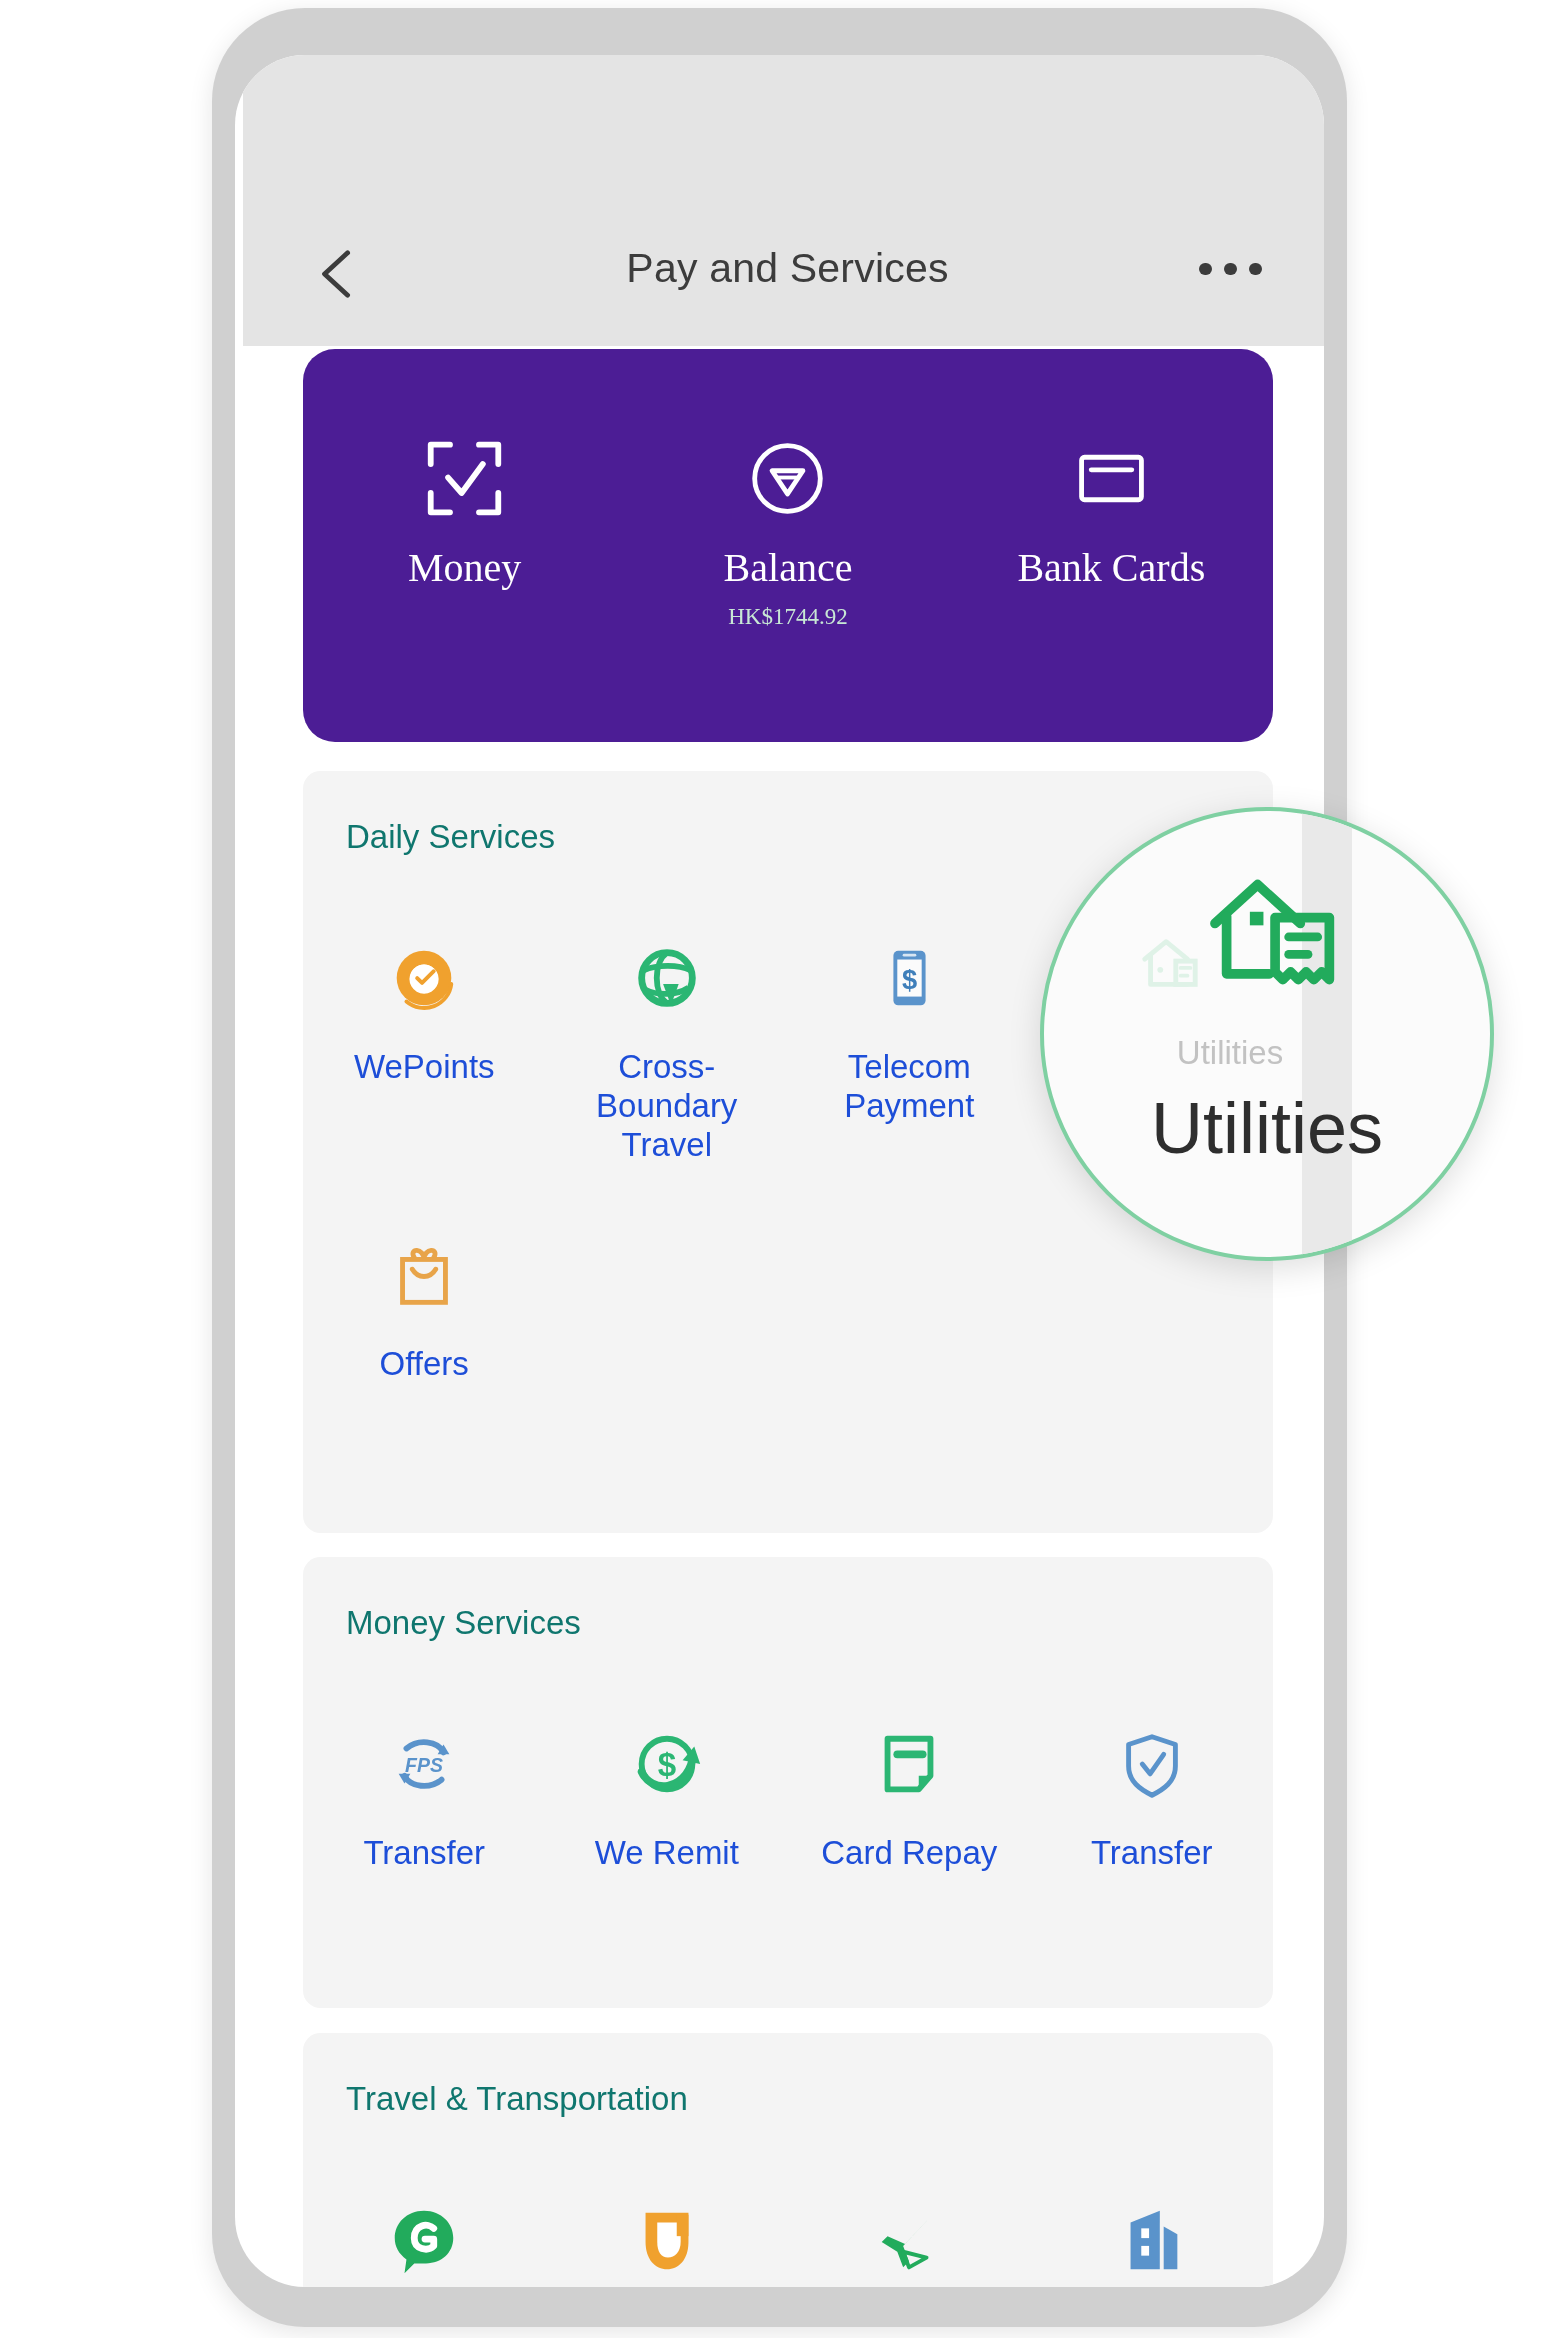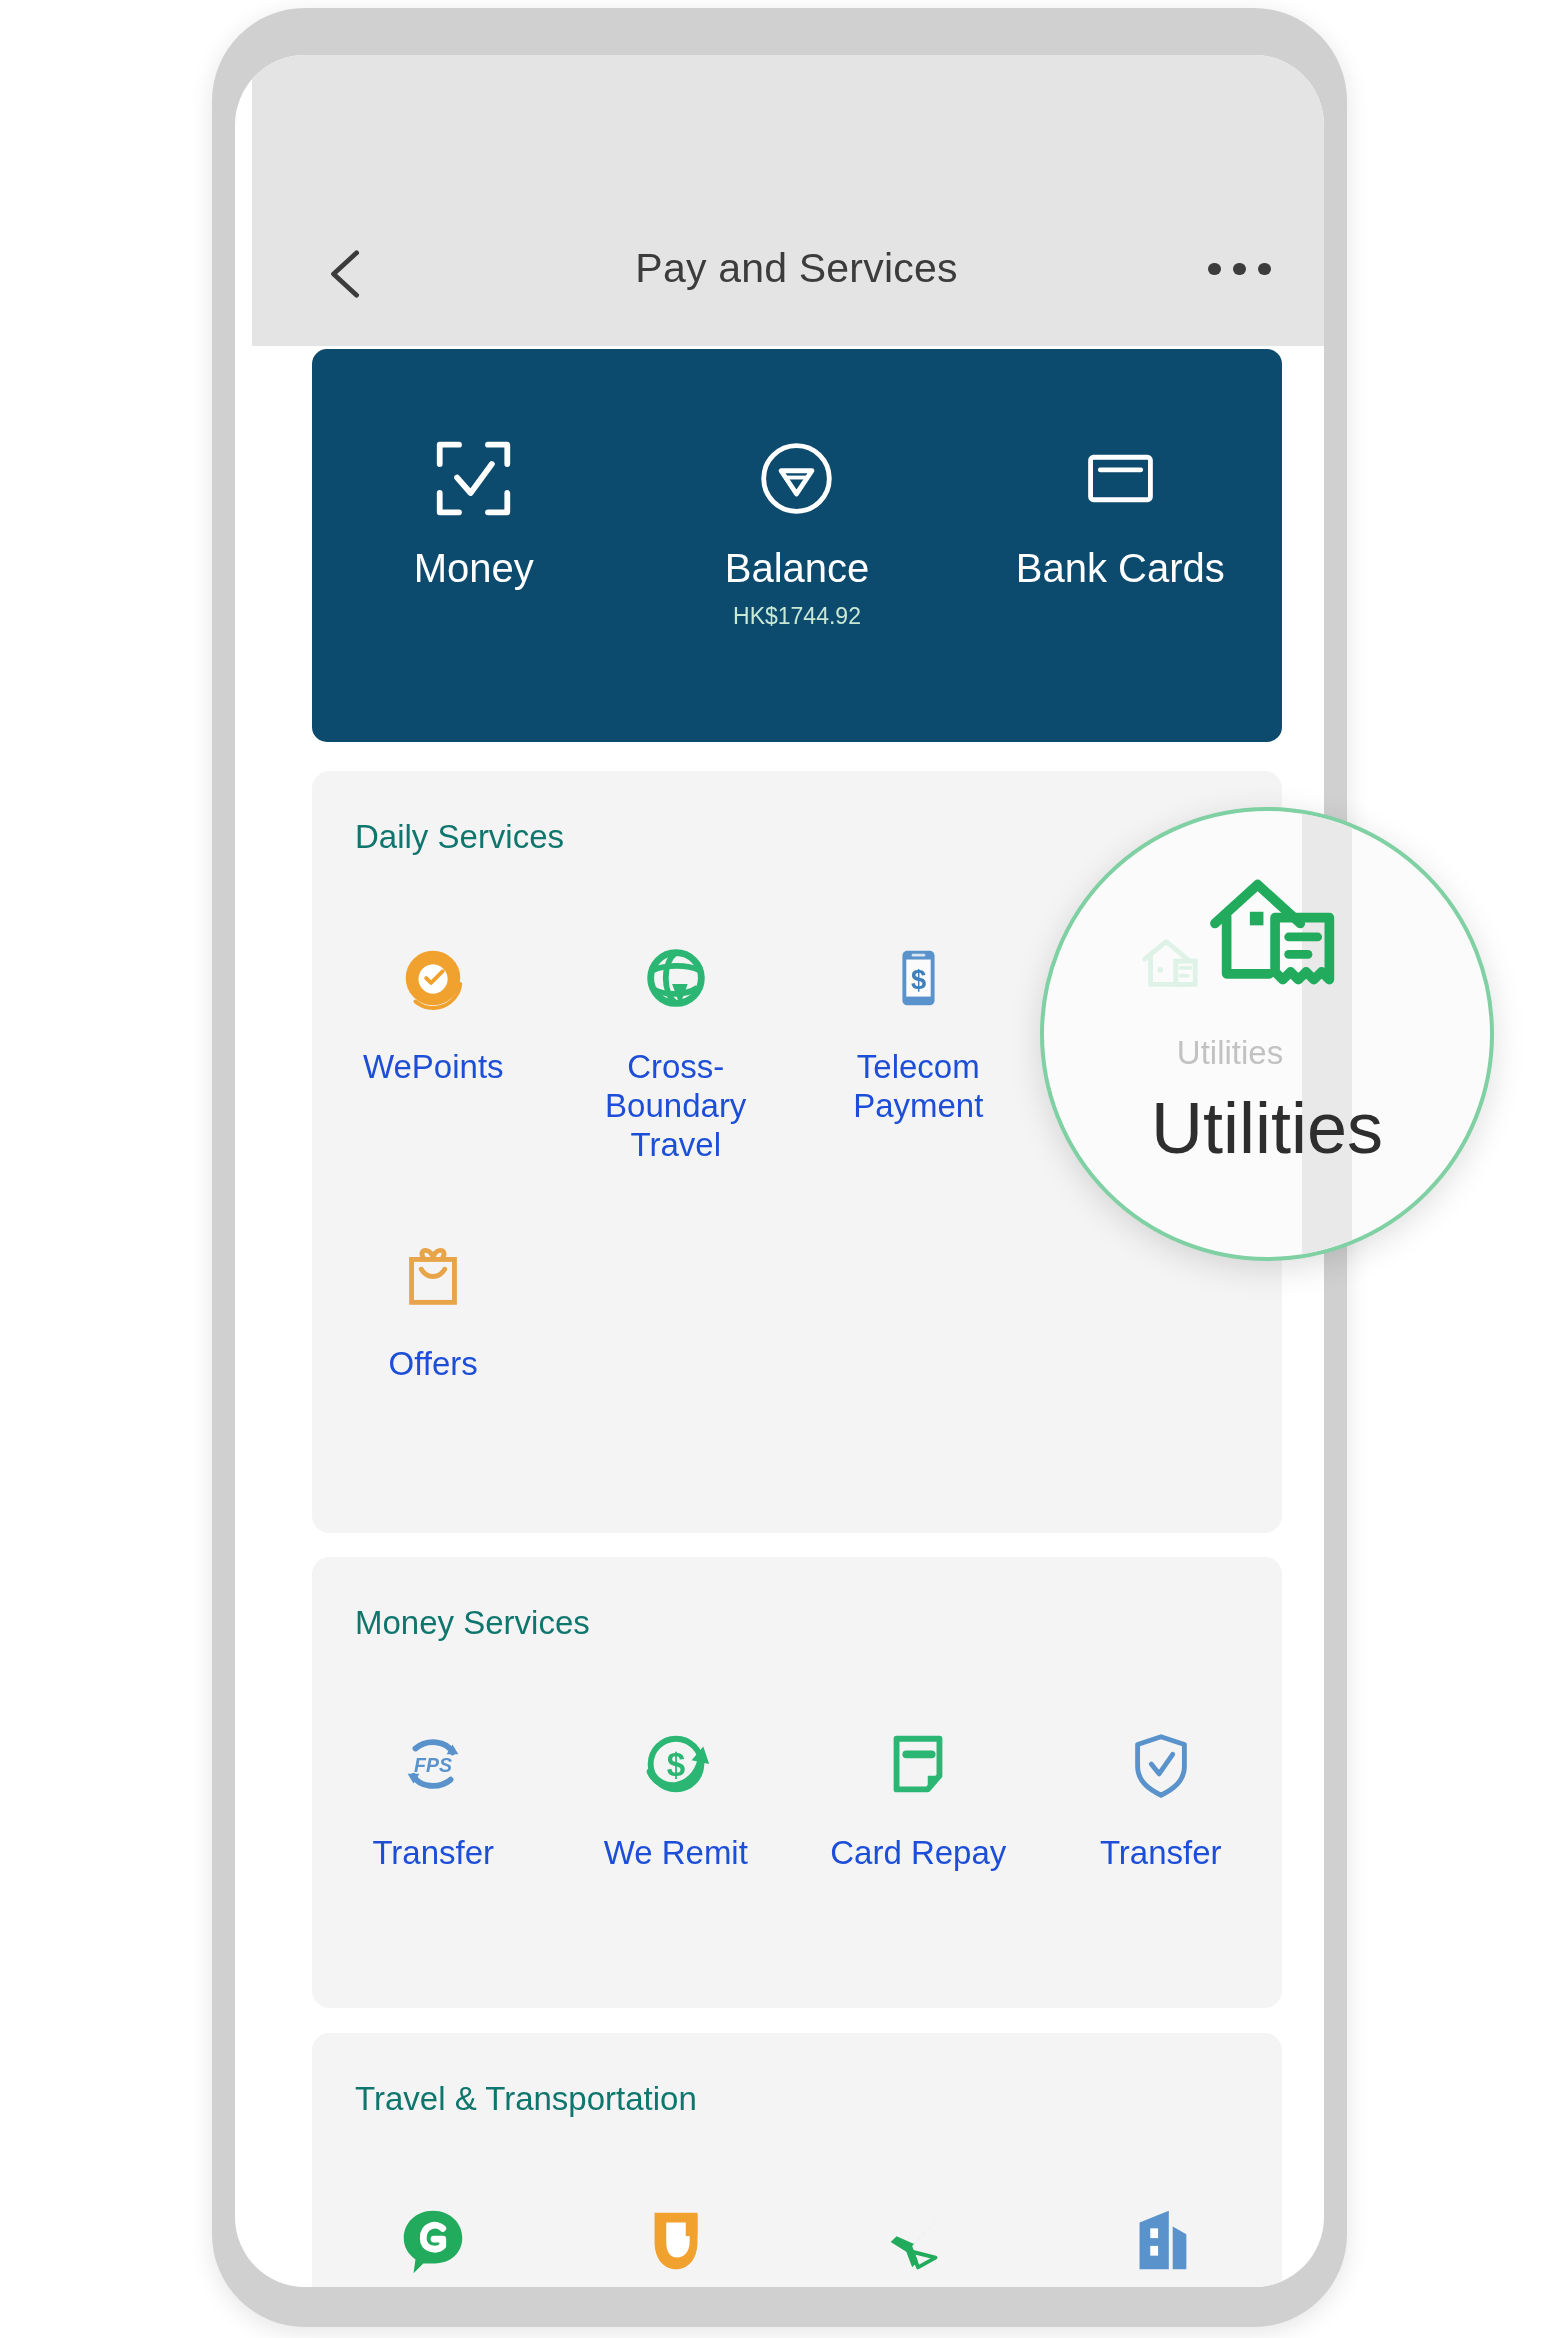--- a/index.html
+++ b/index.html
@@ -31,21 +31,21 @@
     left: 23px;
     top: 47px;
     width: 1089px;
     height: 2232px;
     background: #ffffff;
     border-radius: 70px;
     overflow: hidden;
   }
   .screen-inner {
     position: absolute;
-    left: 17px; top: 0;
+    left: 8px; top: 0;
     width: 1089px;
     height: 2232px;
   }
 
   
   .navbar {
     position: absolute;
     left: 0; top: 0;
     width: 1089px;
     height: 291px;
@@ -84,22 +84,23 @@
     background: #3c3c3c;
   }
 
   
   .hero {
     position: absolute;
     left: 60px;
     top: 294px;
     width: 970px;
     height: 393px;
-    background: #0c4a6e;
-    border-radius: 15px;
+    background: #4c1d95;
+    border-radius: 32px;
+    font-family: Liberation Serif, serif;
   }
   .hero-row {
     position: absolute;
     left: 0;
     top: 0;
     width: 970px;
     height: 393px;
     display: flex;
   }
   .hero-cell {

